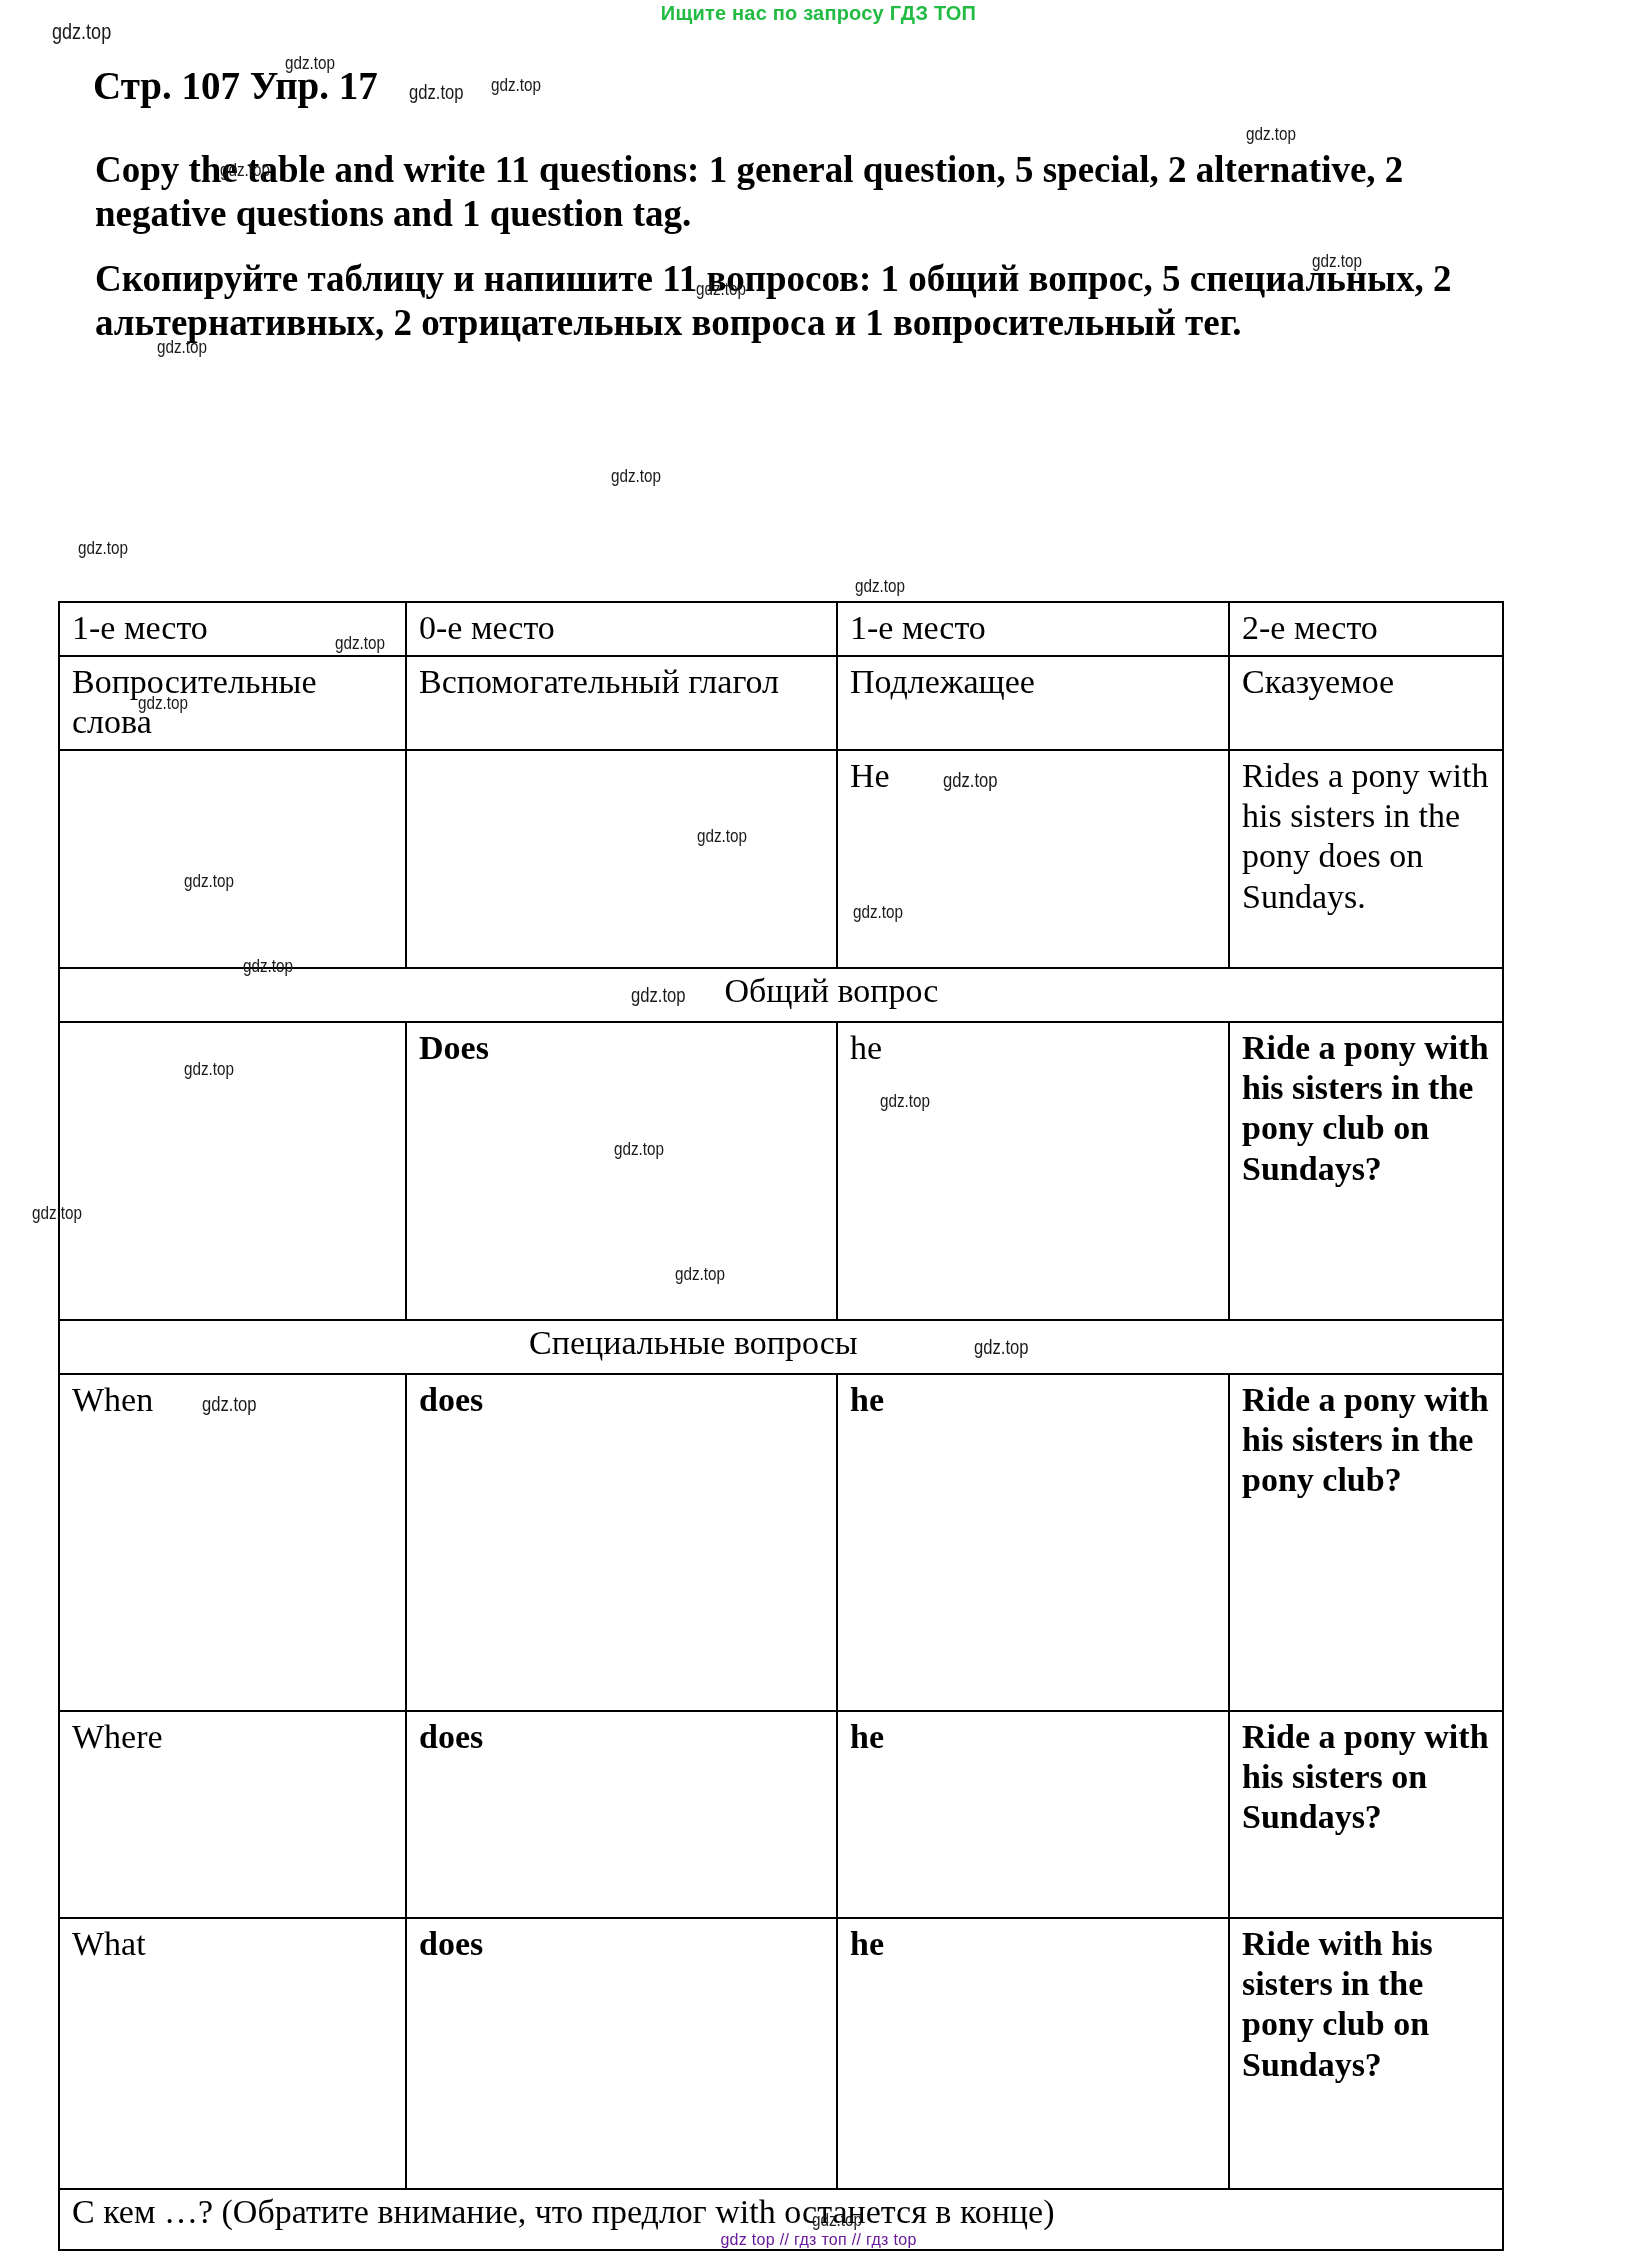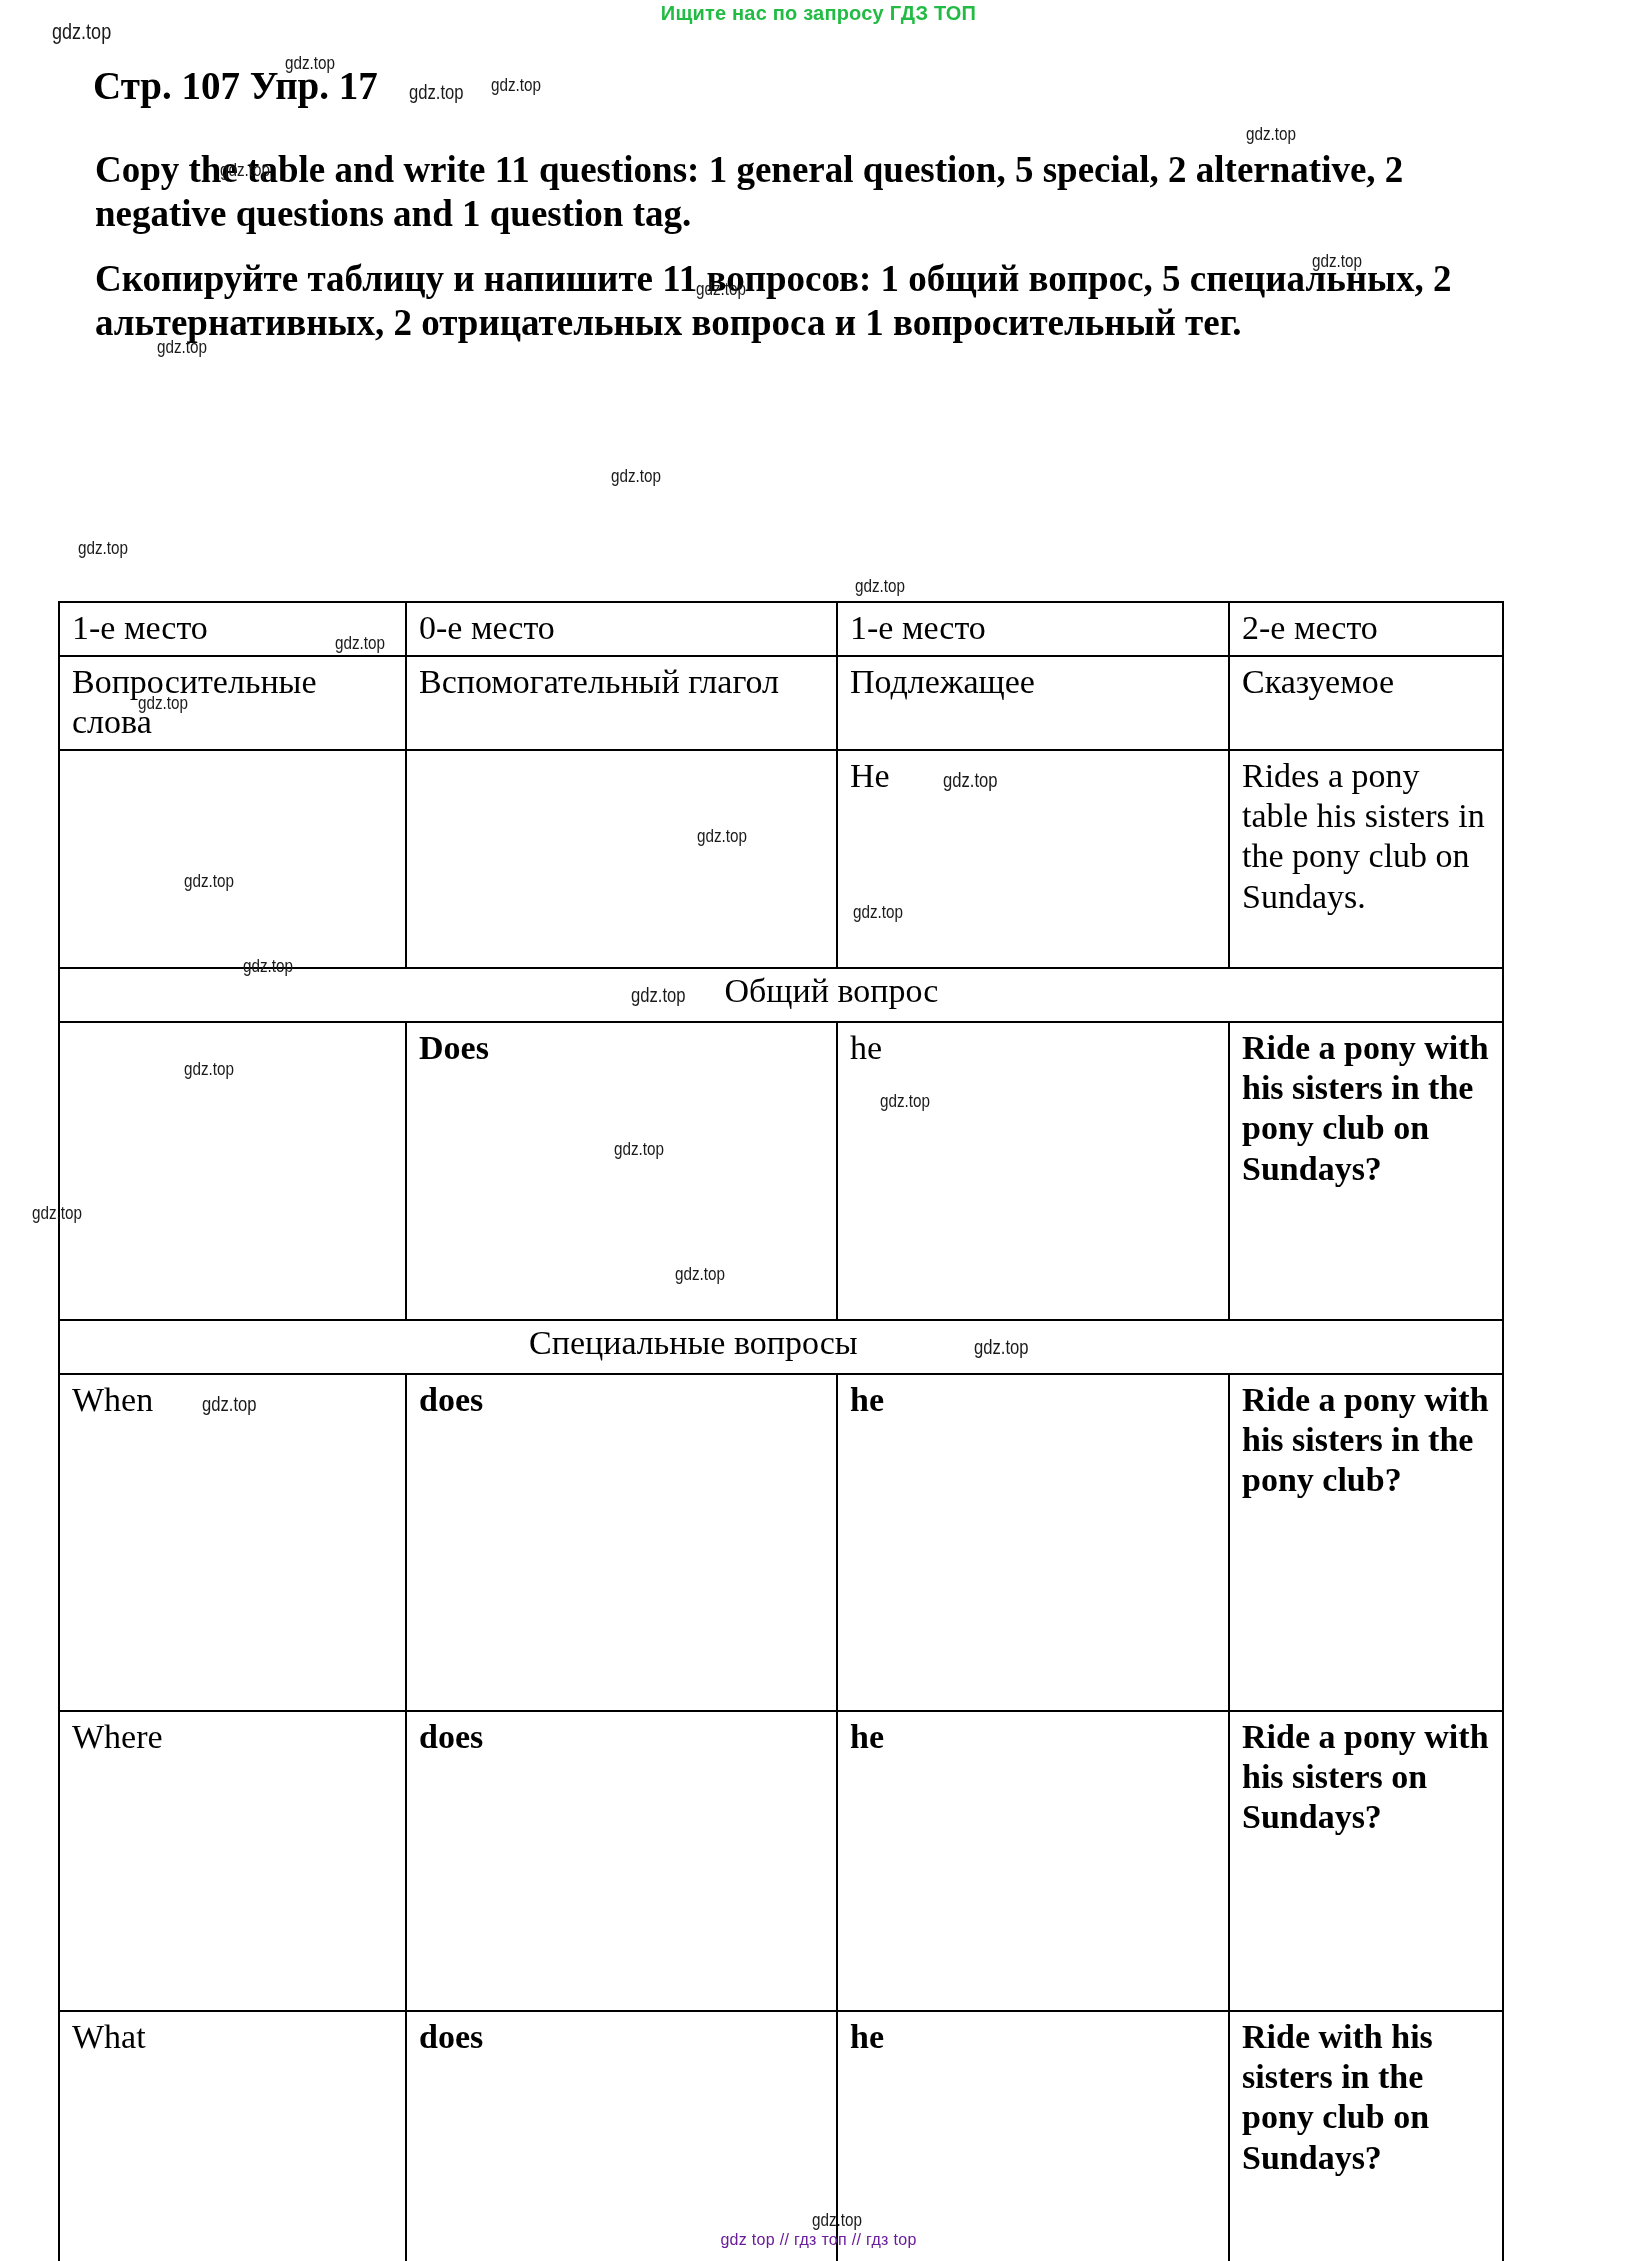--- a/index.html
+++ b/index.html
@@ -113,21 +113,21 @@
   .r-place td { height: 52px; border-radius: 10px; }
   .r-role  td { height: 91px; }
   .r-stmt  td { height: 218px; margin-left: 14px; }
   .r-section td {
     height: 54px;
     text-align: center;
     padding-top: 2px;
   }
   .r-gen  td { height: 298px; }
   .r-when td { height: 337px; }
-  .r-where td { height: 300px; }
+  .r-where td { height: 207px; }
   .r-what td { height: 271px; }
   .r-note td { height: 61px; padding-top: 1.7px; }
 
   .b { font-weight: bold; }
 
   
   .footer-note {
     position: absolute;
     left: 0;
     bottom: 12px;
@@ -200,21 +200,21 @@
         <td>Подлежащее</td>
         <td>Сказуемое</td>
       </tr>
       <tr class="r-stmt">
         <td></td>
         <td></td>
         <td>
           <span>He</span>
           <span class="wmi" style="margin-left:39px;">gdz.top</span>
         </td>
-        <td>Rides a pony table his sisters in the pony club on Sundays.</td>
+        <td>Rides a pony with his sisters in the pony does on Sundays.</td>
       </tr>
       <tr class="r-section">
         <td colspan="4">
           <span class="wmi" style="margin-right:24px;">gdz.top</span>
           <span>Общий вопрос</span>
         </td>
       </tr>
       <tr class="r-gen">
         <td></td>
         <td class="b">Does</td>

